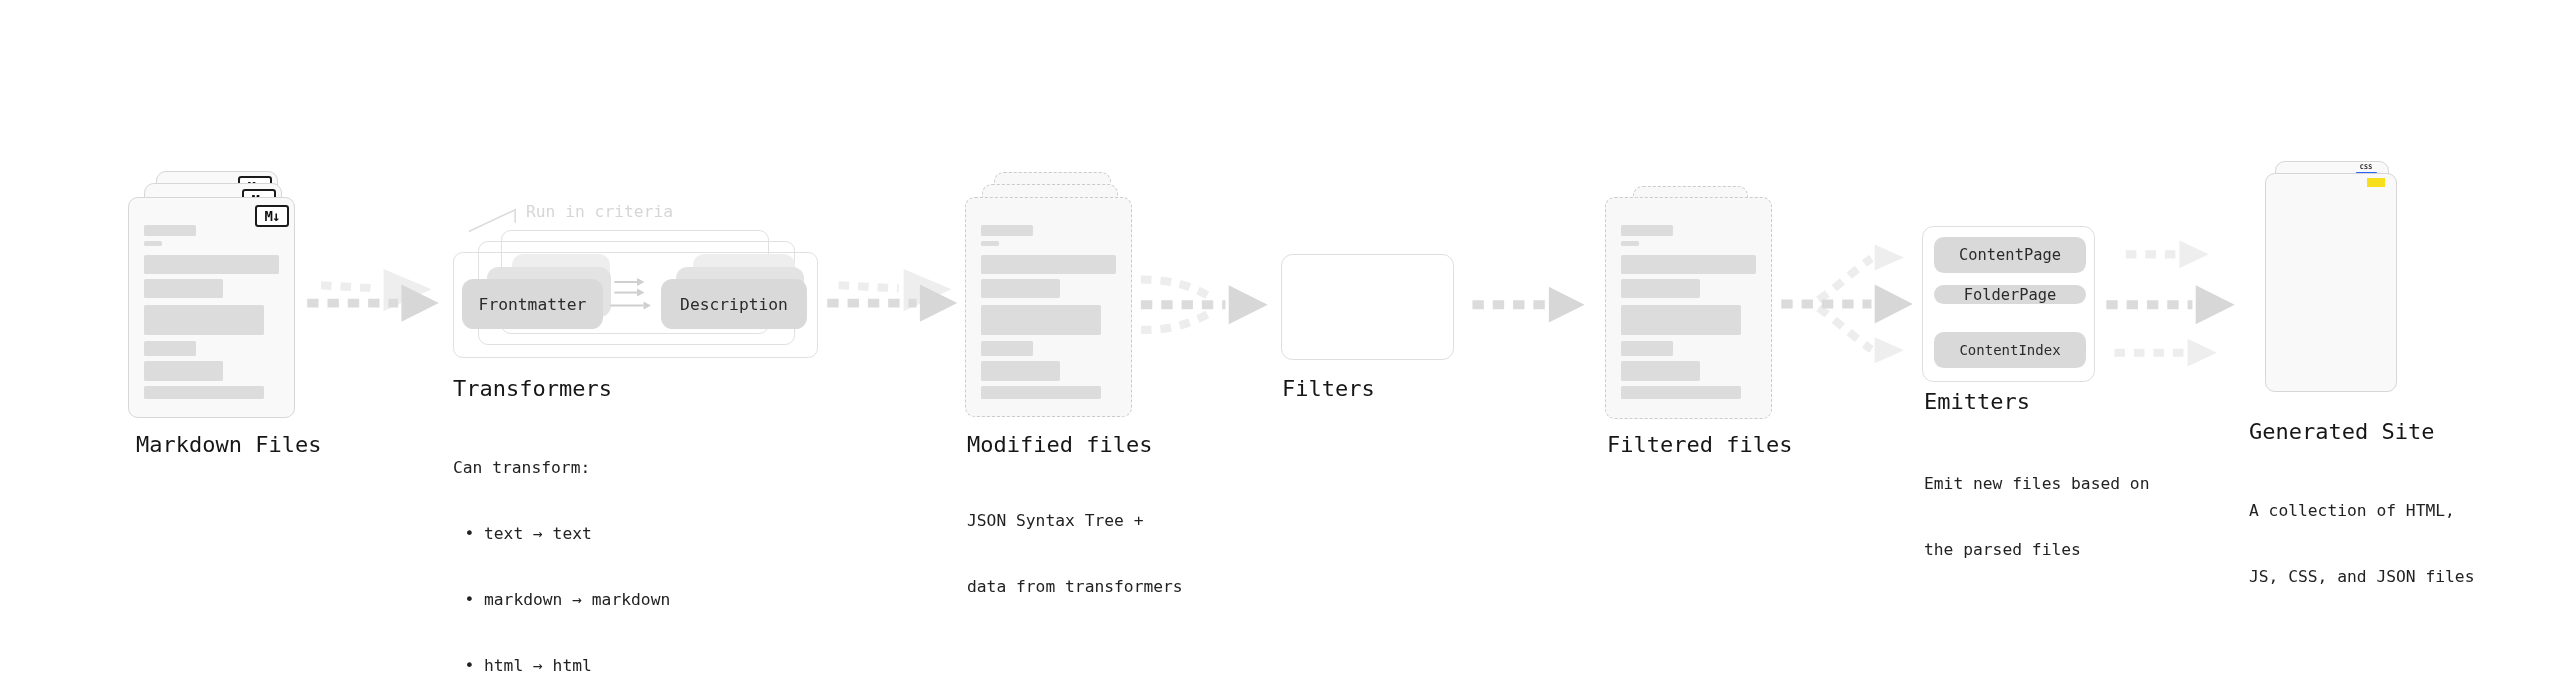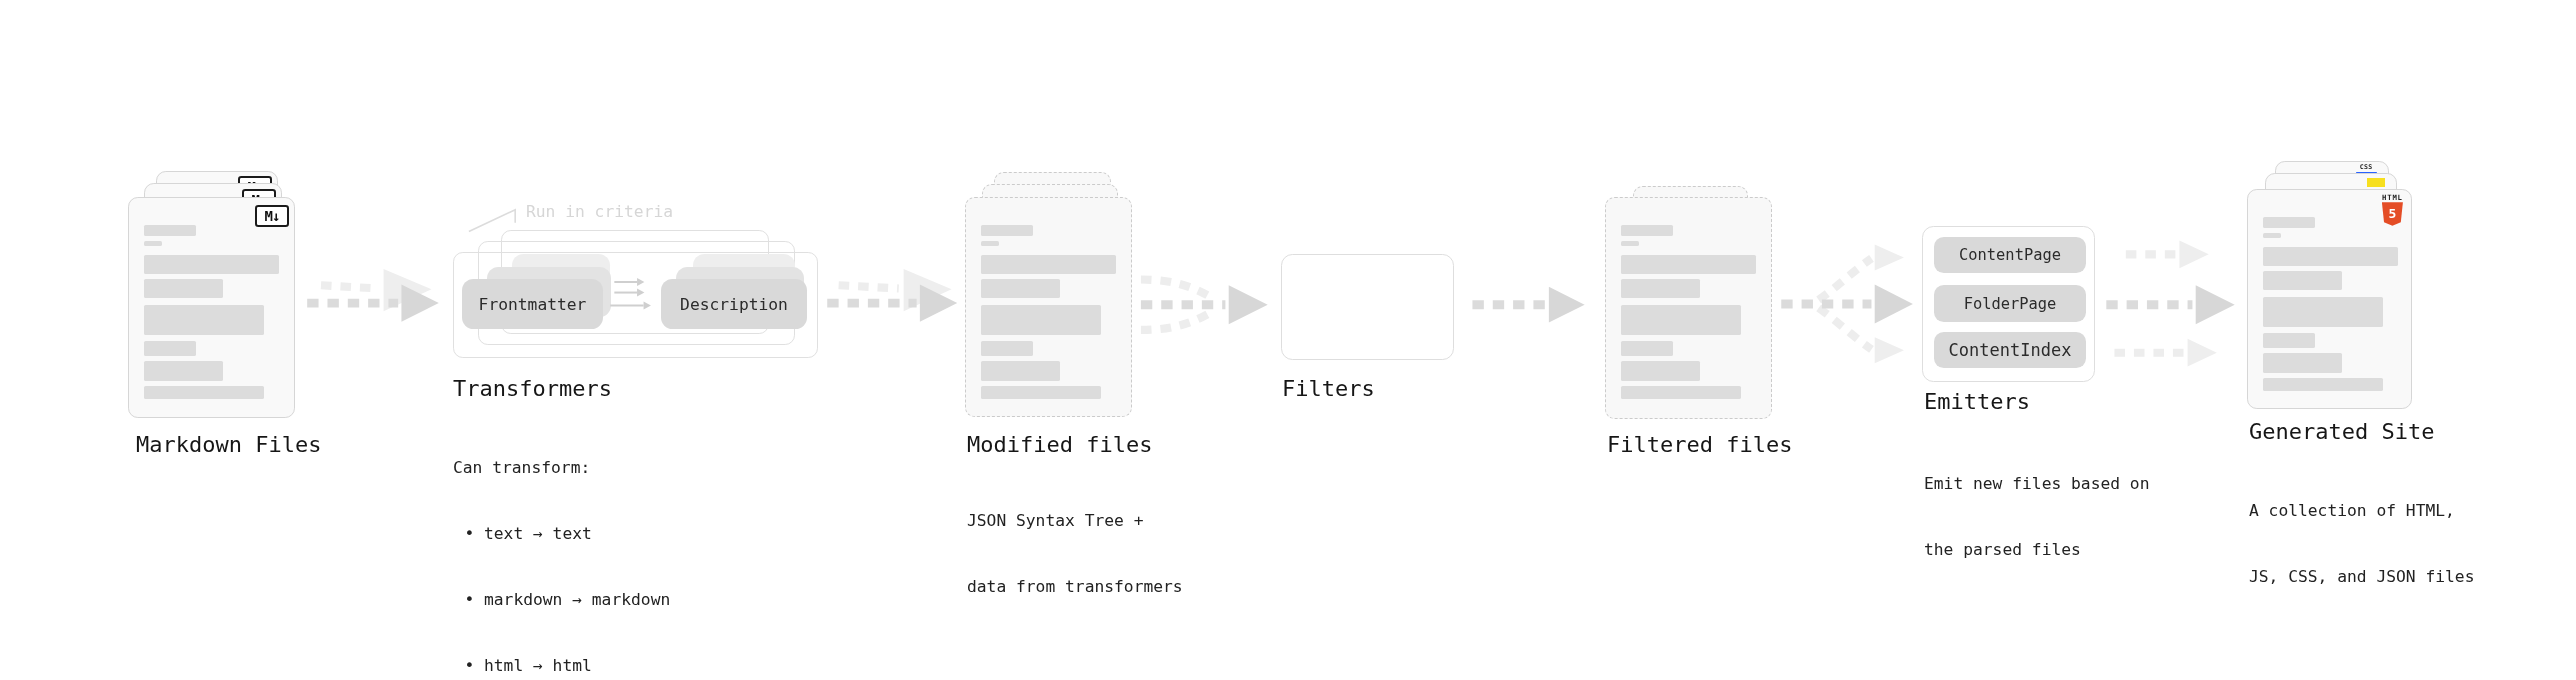--- a/index.html
+++ b/index.html
@@ -120,53 +120,37 @@
       <div class="bar" style="left: 14.6px; top: 81px; width: 79px; height: 18.7px;"></div>
       <div class="bar" style="left: 14.6px; top: 107px; width: 120px; height: 30px;"></div>
       <div class="bar" style="left: 14.6px; top: 143px; width: 52px; height: 14.6px;"></div>
       <div class="bar" style="left: 14.6px; top: 163px; width: 79px; height: 19.5px;"></div>
       <div class="bar" style="left: 14.6px; top: 188px; width: 120px; height: 13px;"></div>
     </div>
   <div class="title" style="left:1607px;top:432px">Filtered files</div>
 
   <div class="panel-box" style="left:1922px;top:226px;width:173px;height:156px"></div>
   <div class="pill" style="left:1934px;top:237px;width:152px;height:36px;font-size:15.4px;border-radius:9.8px">ContentPage</div>
-  <div class="pill" style="left:1934px;top:285px;width:152px;height:37px;font-size:15.4px;border-radius:9.8px">FolderPage</div>
-  <div class="pill" style="left:1934px;top:332px;width:152px;height:36px;font-size:17px;border-radius:9.8px">ContentIndex</div>
+  <div class="pill" style="left:1934px;top:285px;width:152px;height:19px;font-size:15.4px;border-radius:9.8px">FolderPage</div>
+  <div class="pill" style="left:1934px;top:332px;width:152px;height:36px;font-size:14px;border-radius:9.8px">ContentIndex</div>
   <div class="title" style="left:1924px;top:389px">Emitters</div>
   <div class="caption" style="left:1924px;top:429px">
     <div>Emit new files based on</div>
     <div>the parsed files</div>
   </div>
 
   <div class="file-card" style="left:2275px;top:161px;width:114px;height:219px">
     <div class="css-badge">
       <span class="css-word">CSS</span>
       <div class="css-bar" style="background: rgb(41, 98, 255);"></div>
     </div>
   </div>
   <div class="file-card" style="left:2265px;top:173px;width:132px;height:219px">
     <div class="js-badge" style="background: rgb(247, 223, 30);"></div>
   </div>
-  <div class="file-card" style="left:2247px;top:189px;width:165px;height:220px">
-    <div class="html5-logo">
-      <div class="html5-word">HTML</div>
-      <div class="html5-shield" style="background: rgb(228, 77, 38);">
-        <span>5</span>
-      </div>
-    </div>
-  <div class="bar" style="left: 14.6px; top: 27px; width: 52px; height: 11.4px;"></div>
-      <div class="bar" style="left: 14.6px; top: 43px; width: 18px; height: 4.9px;"></div>
-      <div class="bar" style="left: 14.6px; top: 57px; width: 135px; height: 18.7px;"></div>
-      <div class="bar" style="left: 14.6px; top: 81px; width: 79px; height: 18.7px;"></div>
-      <div class="bar" style="left: 14.6px; top: 107px; width: 120px; height: 30px;"></div>
-      <div class="bar" style="left: 14.6px; top: 143px; width: 52px; height: 14.6px;"></div>
-      <div class="bar" style="left: 14.6px; top: 163px; width: 79px; height: 19.5px;"></div>
-      <div class="bar" style="left: 14.6px; top: 188px; width: 120px; height: 13px;"></div>
-    </div>
   <div class="title" style="left:2249px;top:419px">Generated Site</div>
   <div class="caption" style="left:2249px;top:456px">
     <div>A collection of HTML,</div>
     <div>JS, CSS, and JSON files</div>
   </div>
 
   <svg id="arrows" width="2576" height="681" viewBox="0 0 3170 838">
     <g>
       <line class="dash-ghost" x1="395" y1="351" x2="466" y2="355"></line>
       <polygon class="head-ghost" points="472,331 472,383 531,356"></polygon>

